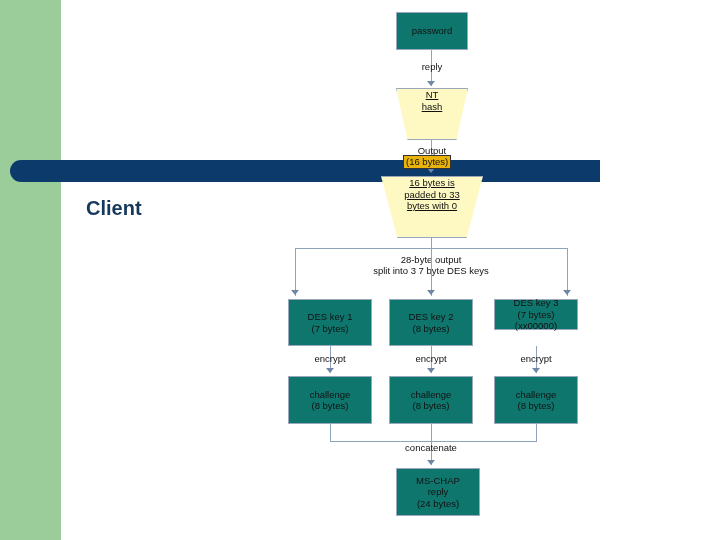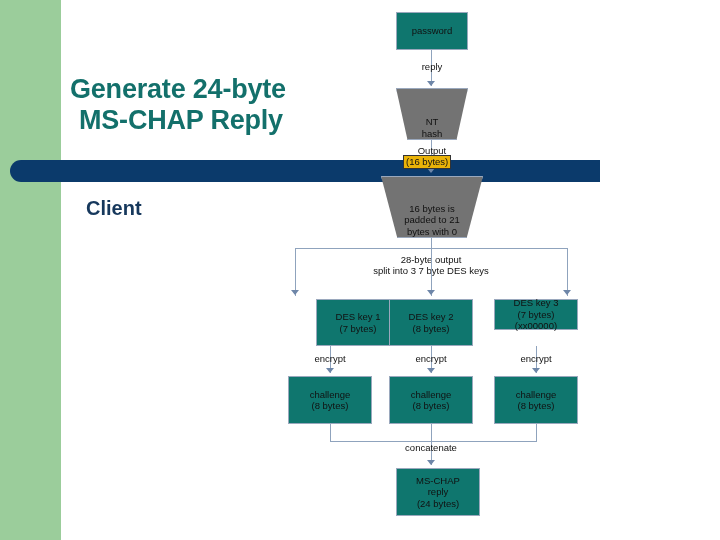--- a/index.html
+++ b/index.html
@@ -21,47 +21,43 @@
   .title{position:absolute;left:70px;top:74px;width:330px;color:#13706b;
          font-size:27px;font-weight:bold;line-height:31px;letter-spacing:-0.2px;}
   .title .l2{display:block;padding-left:9px;}
   .client{position:absolute;left:86px;top:197px;color:#16385c;font-size:20px;font-weight:bold;}
 
   
   .node{position:absolute;background:#0f766e;border:1px solid #9aa8bd;
         color:#111111;font-size:9.5px;line-height:11.5px;text-align:center;
         display:flex;align-items:center;justify-content:center;box-sizing:border-box;}
   .node span{display:block;}
-  .trap{position:absolute;background:#737373;border:1px solid #9aa8bd;
+  .trap{position:absolute;background:#fef9c3;border:1px solid #9aa8bd;
         color:#111111;font-size:9.5px;line-height:11.5px;text-align:center;
-        display:flex;align-items:flex-end;justify-content:center;box-sizing:border-box;}
+        display:flex;align-items:flex-start;justify-content:center;box-sizing:border-box;text-decoration:underline;}
   .trap.t1{clip-path:polygon(0 0,100% 0,84% 100%,16% 100%);}
   .lbl{position:absolute;color:#111111;font-size:9.5px;line-height:11.5px;text-align:center;
        white-space:pre;}
   .lblbox{position:absolute;color:#111111;font-size:9.5px;line-height:11.5px;text-align:center;
        background:#eab308;border:1px solid #333;padding:0 2px;white-space:pre;}
   .vline{position:absolute;width:1px;background:#8fa3bd;}
   .hline{position:absolute;height:1px;background:#8fa3bd;}
   .arrow{position:absolute;width:0;height:0;border-left:4px solid transparent;
          border-right:4px solid transparent;border-top:5px solid #6e86a8;}
 </style>
 </head>
 <body>
 
 <div id="slide">
 
   <div class="green-band"></div>
   <div class="white-panel"></div>
   <div class="navy-bar"></div>
   <div class="navy-bar-sq"></div>
 
-  <div class="title">
-    <span>Generate 24-byte</span>
-    <span class="l2">MS-CHAP Reply</span>
-  </div>
 
   <div class="client">Client</div>
 
   <div class="node" style="left:396px;top:12px;width:72px;height:38px;">
     <span>password</span>
   </div>
 
   <div class="vline" style="left:431px;top:50px;height:36px;"></div>
   <div class="arrow" style="left:427px;top:81px;"></div>
   <div class="lbl" style="left:401px;top:61px;width:62px;">reply</div>
@@ -71,37 +67,37 @@
 hash</span>
   </div>
 
   <div class="vline" style="left:431px;top:140px;height:32px;"></div>
   <div class="arrow" style="left:427px;top:168px;"></div>
   <div class="lbl" style="left:401px;top:145px;width:62px;">Output</div>
   <div class="lblbox" style="left:403px;top:155px;">(16 bytes)</div>
 
   <div class="trap t1" style="left:381px;top:176px;width:102px;height:62px;">
     <span style="white-space:pre;">16 bytes is
-padded to 21
+padded to 33
 bytes with 0</span>
   </div>
 
   <div class="vline" style="left:431px;top:238px;height:10px;"></div>
   <div class="lbl" style="left:361px;top:254px;width:140px;">28-byte output</div>
   <div class="lbl" style="left:351px;top:265px;width:160px;">split into 3 7 byte DES keys</div>
 
   <div class="hline" style="left:295px;top:248px;width:272px;"></div>
   <div class="vline" style="left:295px;top:248px;height:48px;"></div>
   <div class="vline" style="left:431px;top:248px;height:48px;"></div>
   <div class="vline" style="left:567px;top:248px;height:48px;"></div>
   <div class="arrow" style="left:291px;top:290px;"></div>
   <div class="arrow" style="left:427px;top:290px;"></div>
   <div class="arrow" style="left:563px;top:290px;"></div>
 
-  <div class="node" style="left:288px;top:299px;width:84px;height:47px;margin-left:28px;">
+  <div class="node" style="left:288px;top:299px;width:84px;height:47px;">
     <span style="white-space:pre;">DES key 1
 (7 bytes)</span>
   </div>
   <div class="node" style="left:389px;top:299px;width:84px;height:47px;">
     <span style="white-space:pre;">DES key 2
 (8 bytes)</span>
   </div>
   <div class="node" style="left:494px;top:299px;width:84px;height:31px;">
     <span style="white-space:pre;">DES key 3
 (7 bytes)

